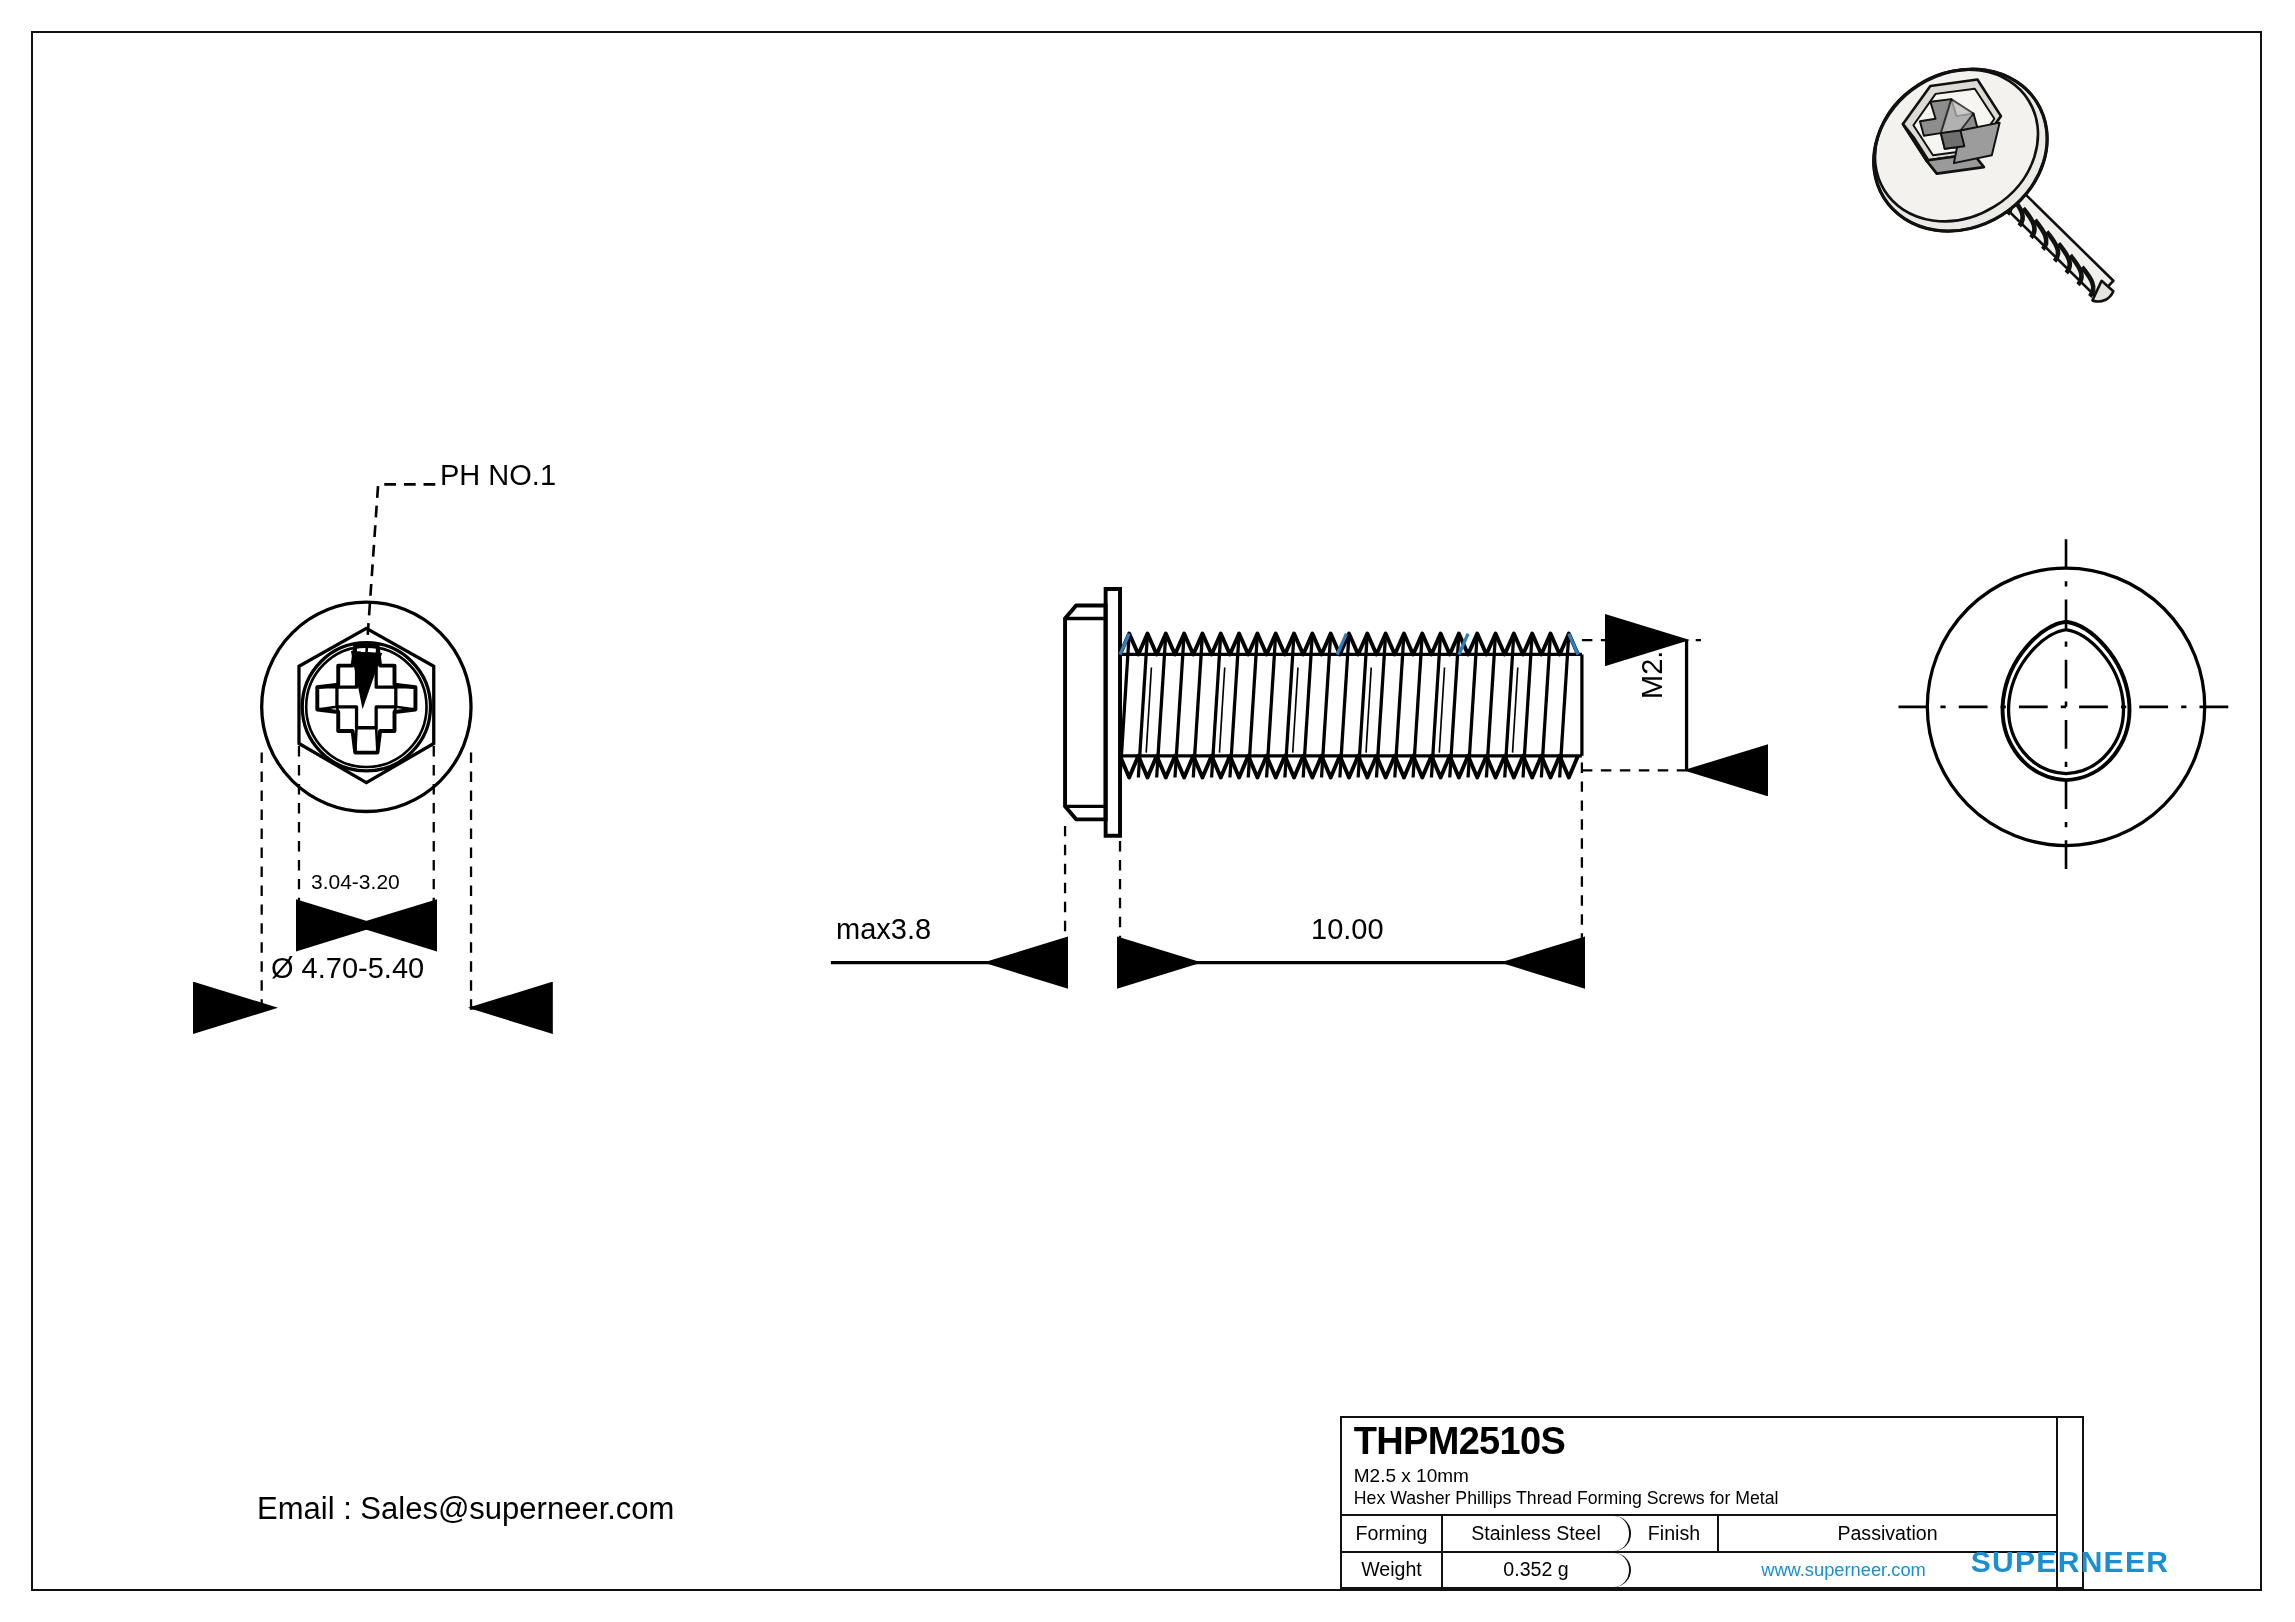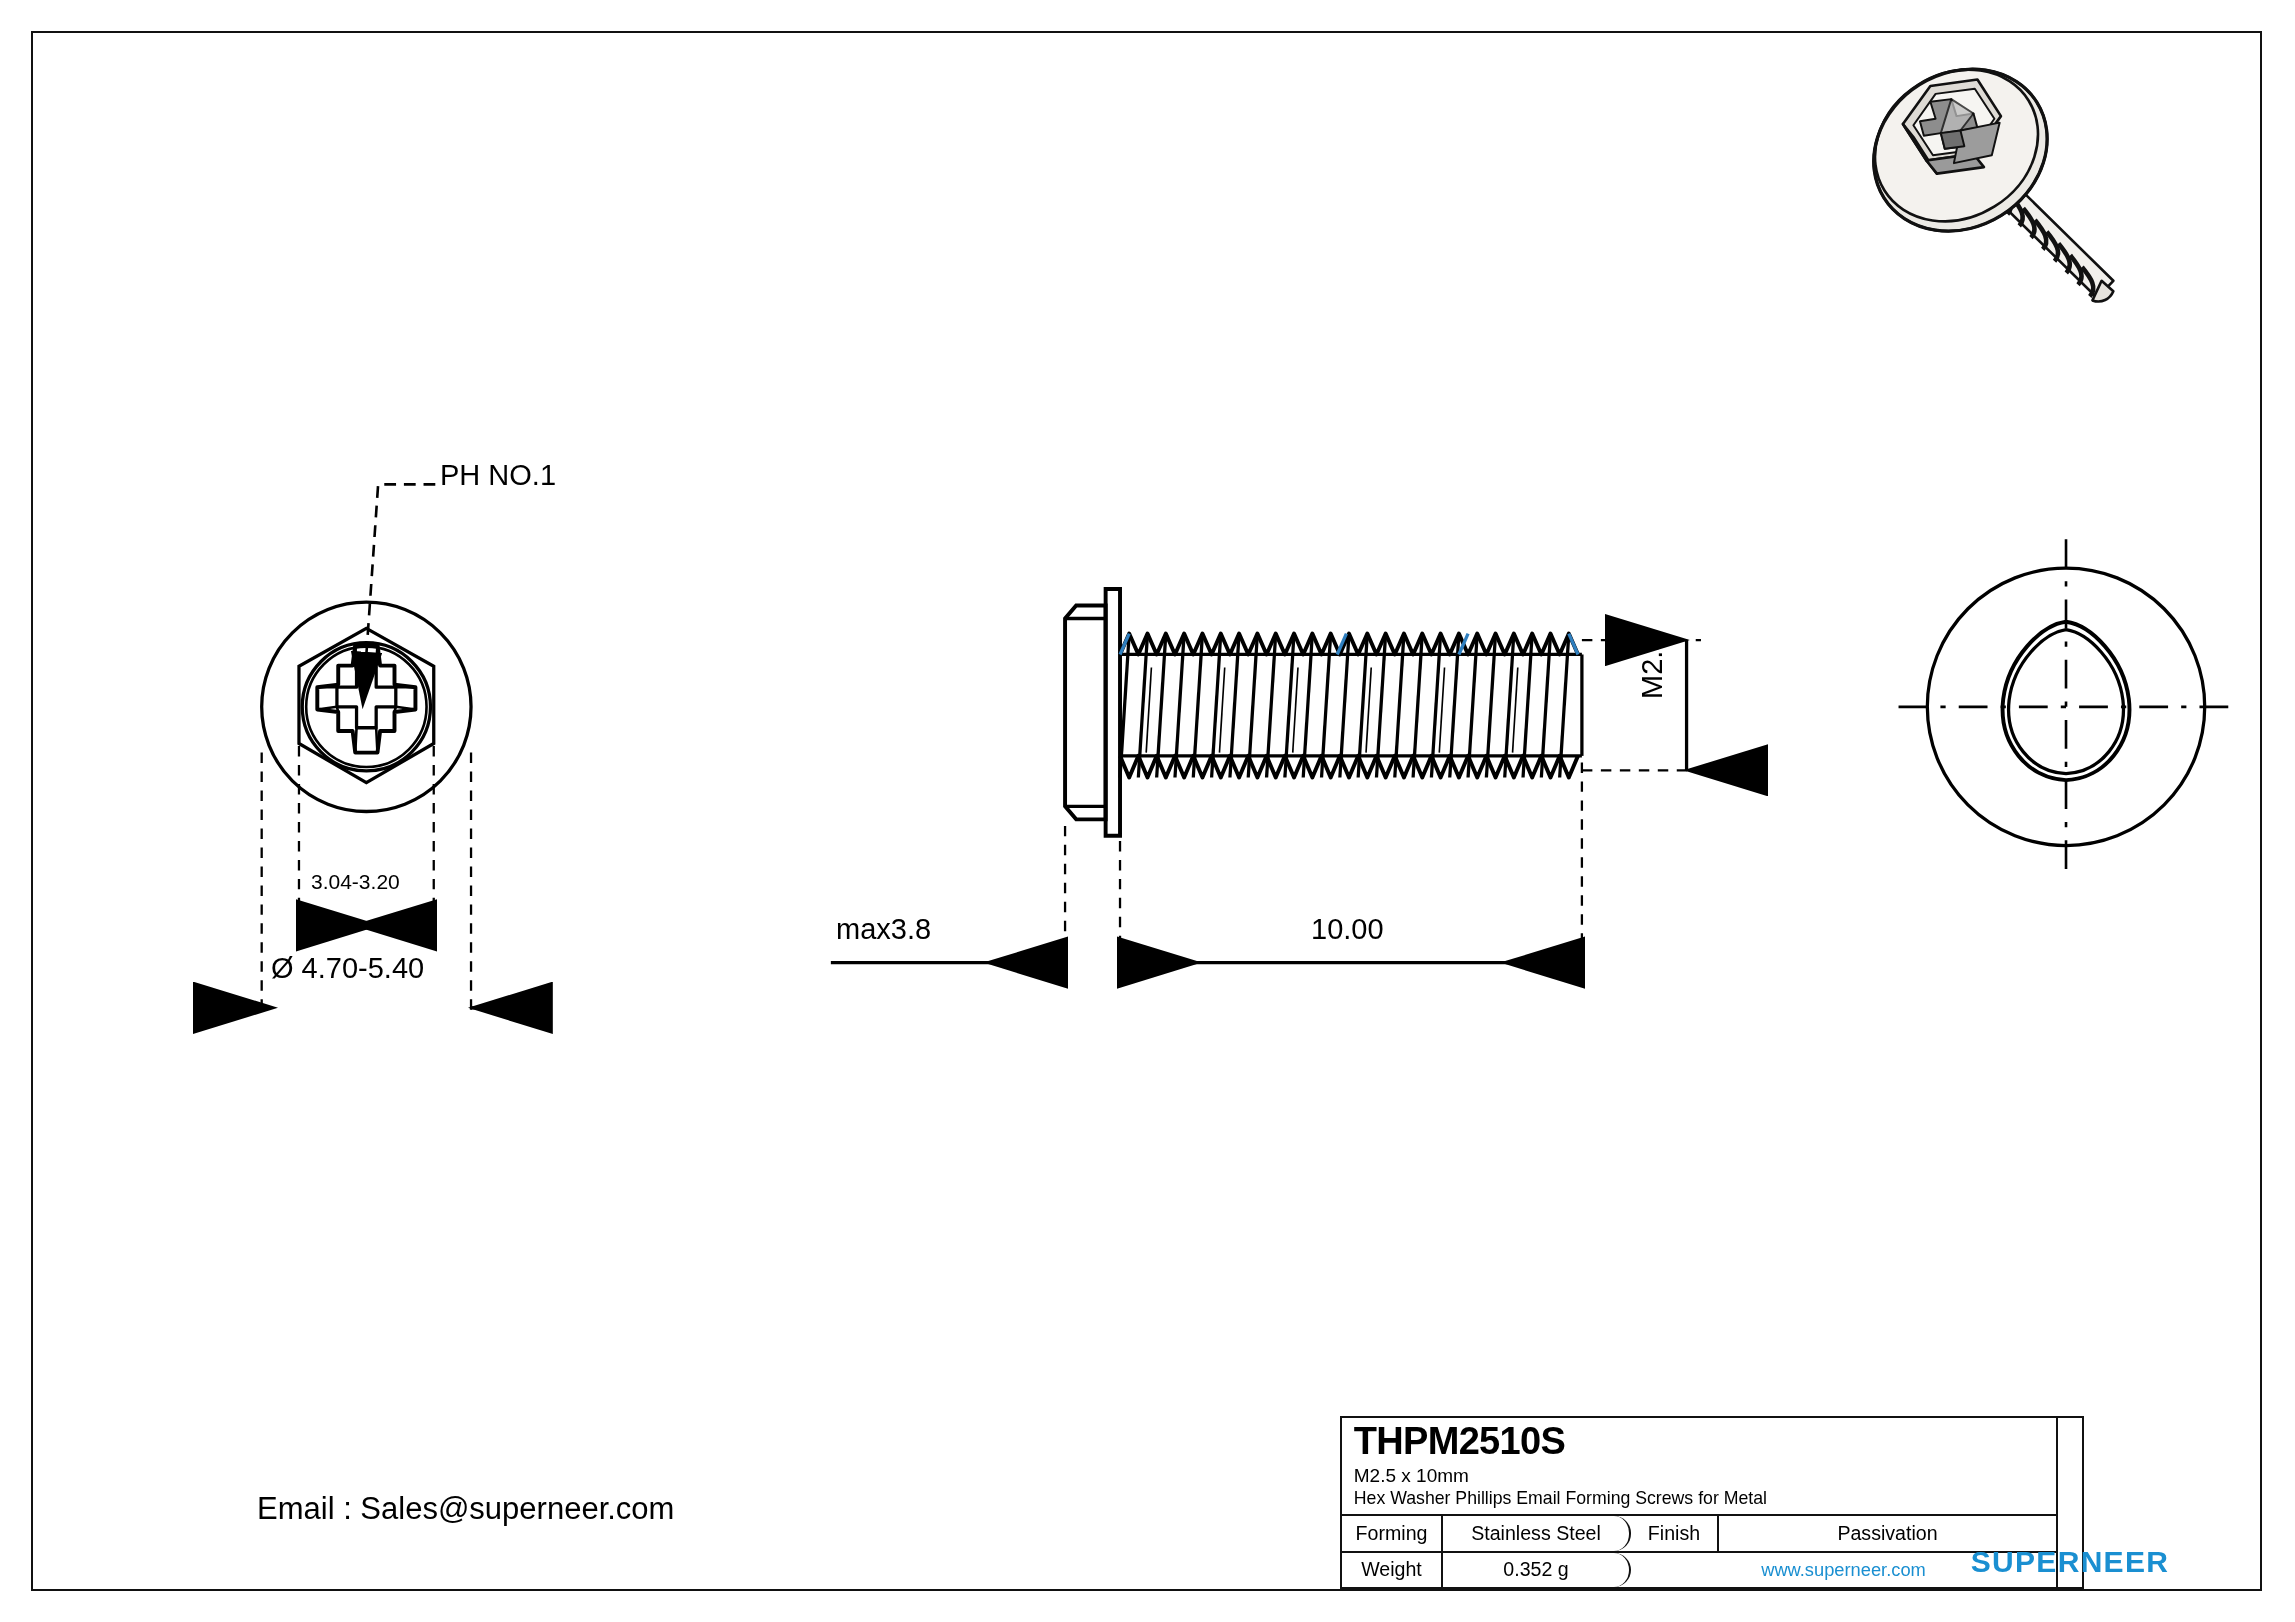--- a/index.html
+++ b/index.html
@@ -269,21 +269,21 @@
     <ellipse cx="196" cy="170" rx="138" ry="118" transform="rotate(-32 196 170)" fill="none" stroke="#111" stroke-width="5"></ellipse>
   </g>
 </svg>
 </div>
 
 <div class="tblock">
   <div class="tb-left">
     <div class="tb-top">
       <div class="tb-code">THPM2510S</div>
       <div class="tb-size">M2.5 x 10mm</div>
-      <div class="tb-desc">Hex Washer Phillips Email Forming Screws for Metal</div>
+      <div class="tb-desc">Hex Washer Phillips Thread Forming Screws for Metal</div>
     </div>
     <div class="tb-row r1">
       <div class="tb-cell c-lbl">Forming</div>
       <div class="tb-cell c-val">Stainless Steel</div>
       <div class="tb-cell c-fin">Finish</div>
       <div class="tb-cell c-pas">Passivation</div>
     </div>
     <div class="tb-row">
       <div class="tb-cell c-lbl">Weight</div>
       <div class="tb-cell c-val">0.352 g</div>

